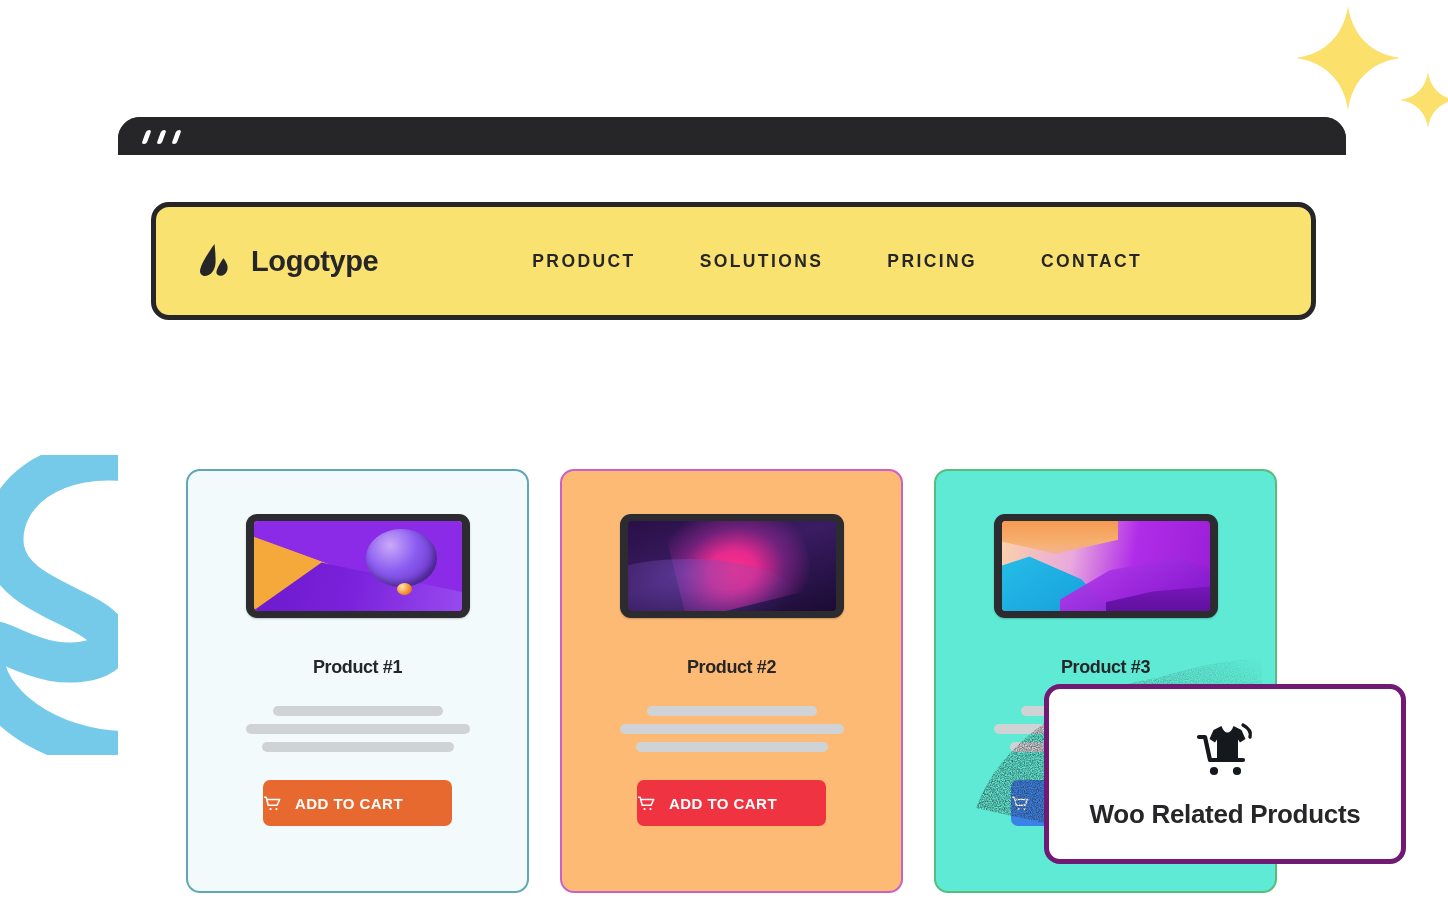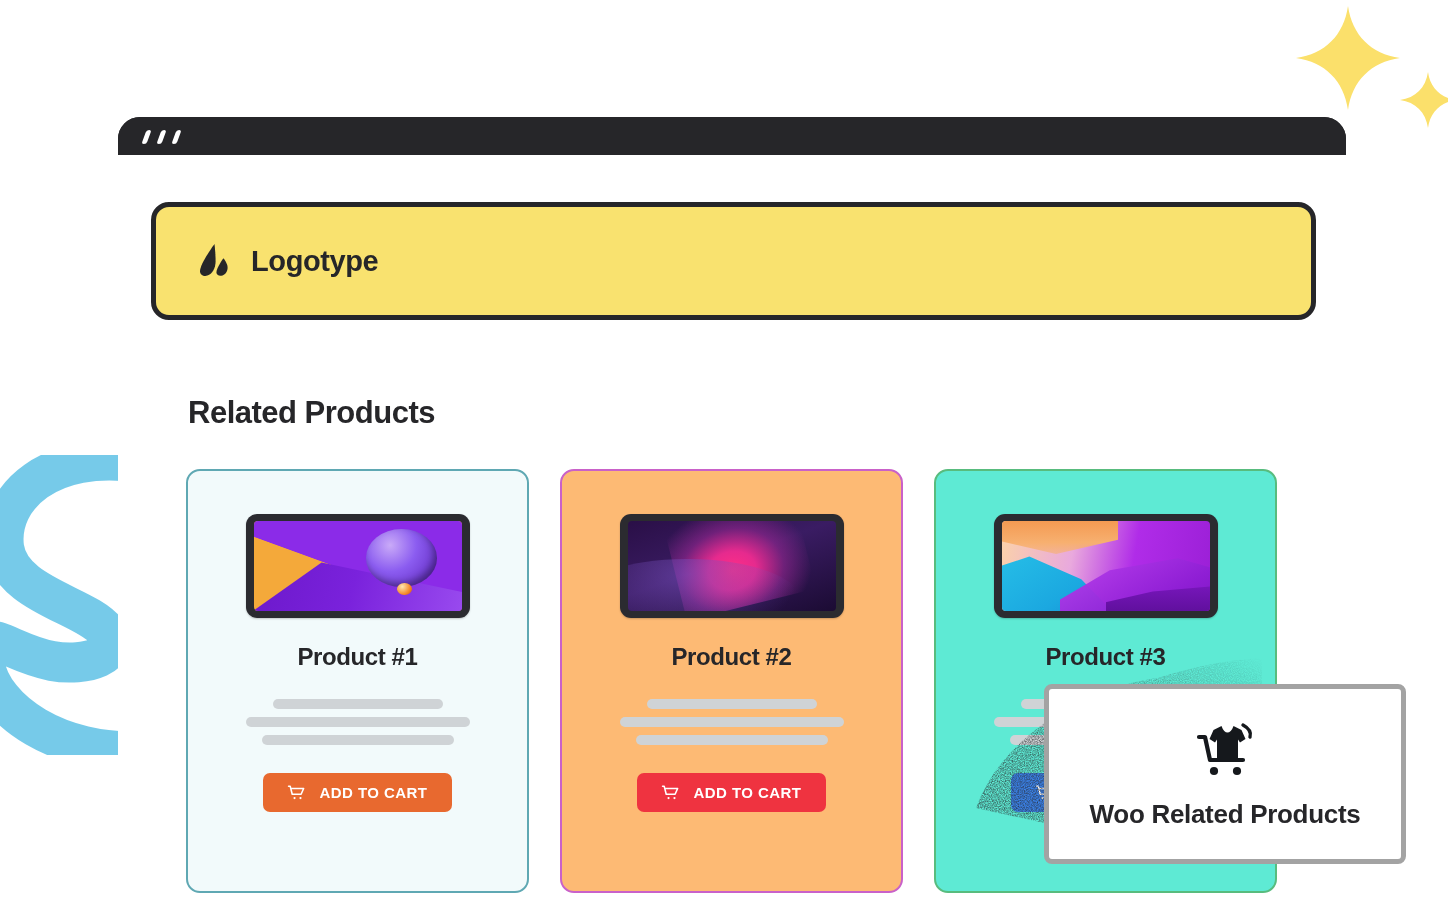--- a/index.html
+++ b/index.html
@@ -173,53 +173,53 @@
     clip-path: polygon(0% 64%, 28% 30%, 66% 16%, 100% 36%, 100% 100%, 0% 100%);
     opacity:.96;
   }
   .art3 .w4 {
     position:absolute; right:-4%; bottom:-8%; width:54%; height:40%;
     background: linear-gradient(180deg,#7A17BE 0%, #5A0E96 100%);
     clip-path: polygon(0% 56%, 42% 26%, 100% 10%, 100% 100%, 0% 100%);
   }
 
   .prod-name {
-    margin-top: 25px;
-    font-size: 24px; font-weight: 700; color: #262629;
+    margin-top: 39px;
+    font-size: 18px; font-weight: 700; color: #262629;
     letter-spacing: -0.4px;
   }
   .lines { margin-top: 28px; width: 224px; display:flex; flex-direction:column; align-items:center; gap: 8px; }
   .ln { height: 10px; background: #CFD3D6; border-radius: 6px; }
   .ln.a { width: 170px; }
   .ln.b { width: 224px; }
   .ln.c { width: 192px; }
 
   .cart-btn {
     margin-top: 28px;
-    width: 189px; height: 39px;
+    width: 189px; height: 46px;
     border-radius: 7px;
     border: none;
-    display:flex; align-items:center; justify-content:center; gap: 13px;
+    display:flex; align-items:center; gap: 13px;
     color:#fff;
     font-size: 15px; font-weight: 700; letter-spacing: .45px;
     cursor: pointer;
   }
   .cart-btn.b1 { background: #E8692F; }
   .cart-btn.b2 { background: #EF3340; }
   .cart-btn.b3 { background: #3B82E8; }
   .cart-btn svg { display:block; }
 
   
   .float-card {
     position: absolute;
     left: 1044px; top: 684px;
     width: 362px; height: 180px;
     background: #ffffff;
-    border: 5px solid #a3a3a3;
-    border-radius: 8px;
+    border: 5px solid #701a75;
+    border-radius: 16px;
     display:flex; flex-direction:column; align-items:center; justify-content:center;
     gap: 12px;
     z-index: 30;
   }
   .float-card .label {
     font-size: 26px; font-weight: 700; color: #262629; letter-spacing: -0.3px;
   }
   .particles { position:absolute; left: 962px; top: 618px; z-index: 29; pointer-events:none; }
 </style>
 </head>
@@ -262,23 +262,28 @@
           <span class="brand-logo">
             <svg width="40" height="40" viewBox="0 0 40 40" fill="none">
               <path d="M19.5 3 C19.5 3 5 22.5 5 30.2 C5 33.6 8.6 35.8 12.4 34.6
                        C17.2 33 20.6 27.4 20.6 20.2 C20.6 12.4 19.5 3 19.5 3Z" fill="#262629"></path>
               <path d="M28.4 17.2 C28.4 17.2 21.4 26.9 21.4 31.2 C21.4 33.6 23.6 35.1 26.2 34.7
                        C30.1 34.1 32.6 30.6 32.6 26.4 C32.6 22.1 28.4 17.2 28.4 17.2Z" fill="#262629"></path>
             </svg>
           </span>
           <span class="brand-name">Logotype</span>
         </div>
+        <nav class="navlinks">
+          <a class="navlink">PRODUCT</a>
+          <a class="navlink">SOLUTIONS</a>
+          <a class="navlink">PRICING</a>
+          <a class="navlink">CONTACT</a>
+        </nav>
       </div>
 
-      <h2 class="section-title">Related Products</h2>
 
       <div class="grid">
 
         <div class="card c1">
           <div class="device">
             <div class="screen art1">
               <div class="poly"></div>
                 <div class="sphere"></div>
                 <div class="mini"></div>
             </div>

